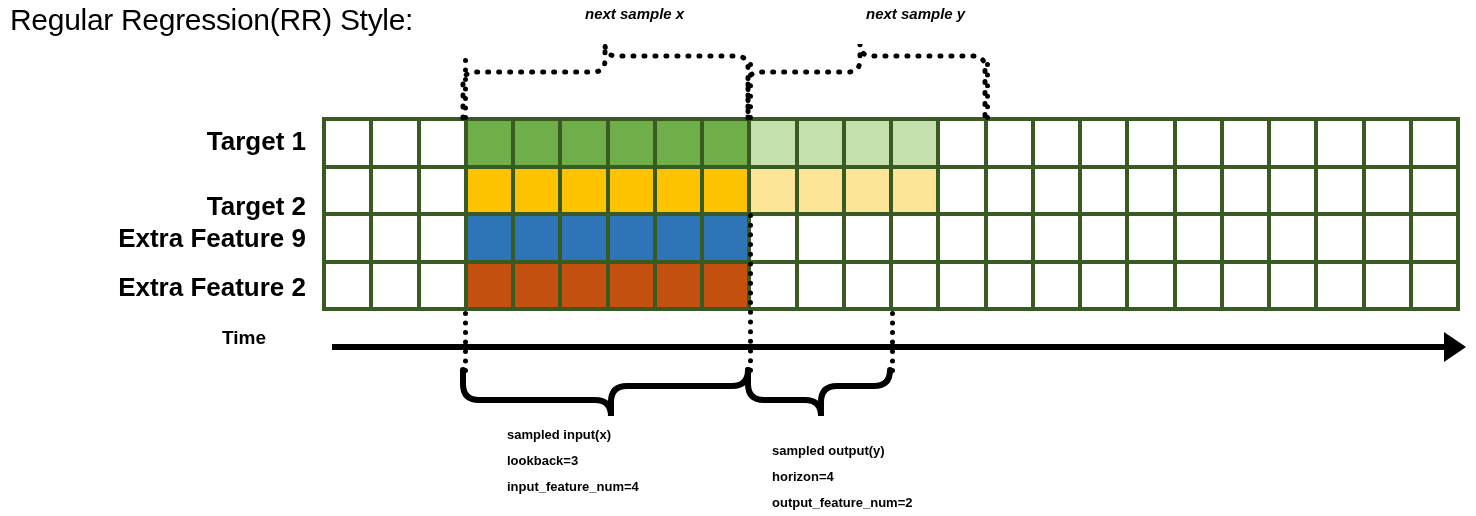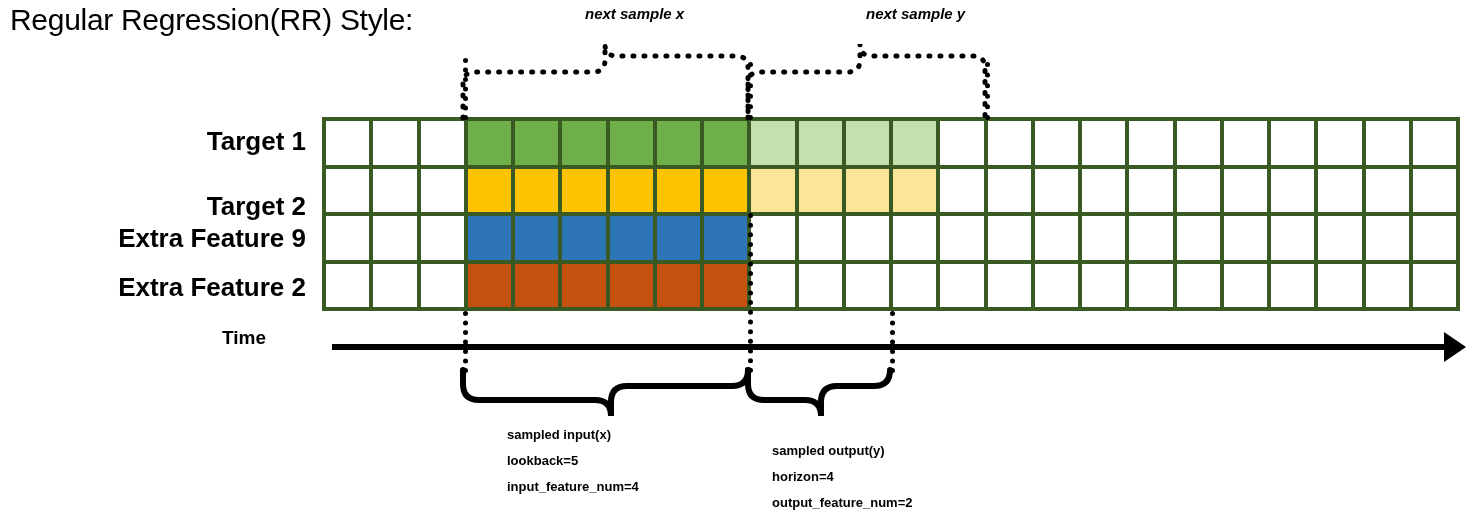--- a/index.html
+++ b/index.html
@@ -183,20 +183,20 @@
   <path d="M463,370 L463,384 Q463,400 479,400 L595,400 Q611,400 611,416 L611,402 Q611,386 627,386 L732,386 Q748,386 748,370" fill="none" stroke="#000" stroke-width="6" stroke-linecap="round"></path>
 
   <path d="M748,370 L748,384 Q748,400 764,400 L805,400 Q821,400 821,416 L821,402 Q821,386 837,386 L874,386 Q890,386 890,370" fill="none" stroke="#000" stroke-width="6" stroke-linecap="round"></path>
 </svg>
 
 <div class="abs toplabel" id="lbl-next-x">next sample x</div>
 <div class="abs toplabel" id="lbl-next-y">next sample y</div>
 
 <div class="abs botblock" id="blk-input">
   <div>sampled input(x)</div>
-  <div>lookback=5</div>
+  <div>lookback=3</div>
   <div>input_feature_num=4</div>
 </div>
 <div class="abs botblock" id="blk-output">
   <div>sampled output(y)</div>
   <div>horizon=4</div>
   <div>output_feature_num=2</div>
 </div>
 
 </body></html>

